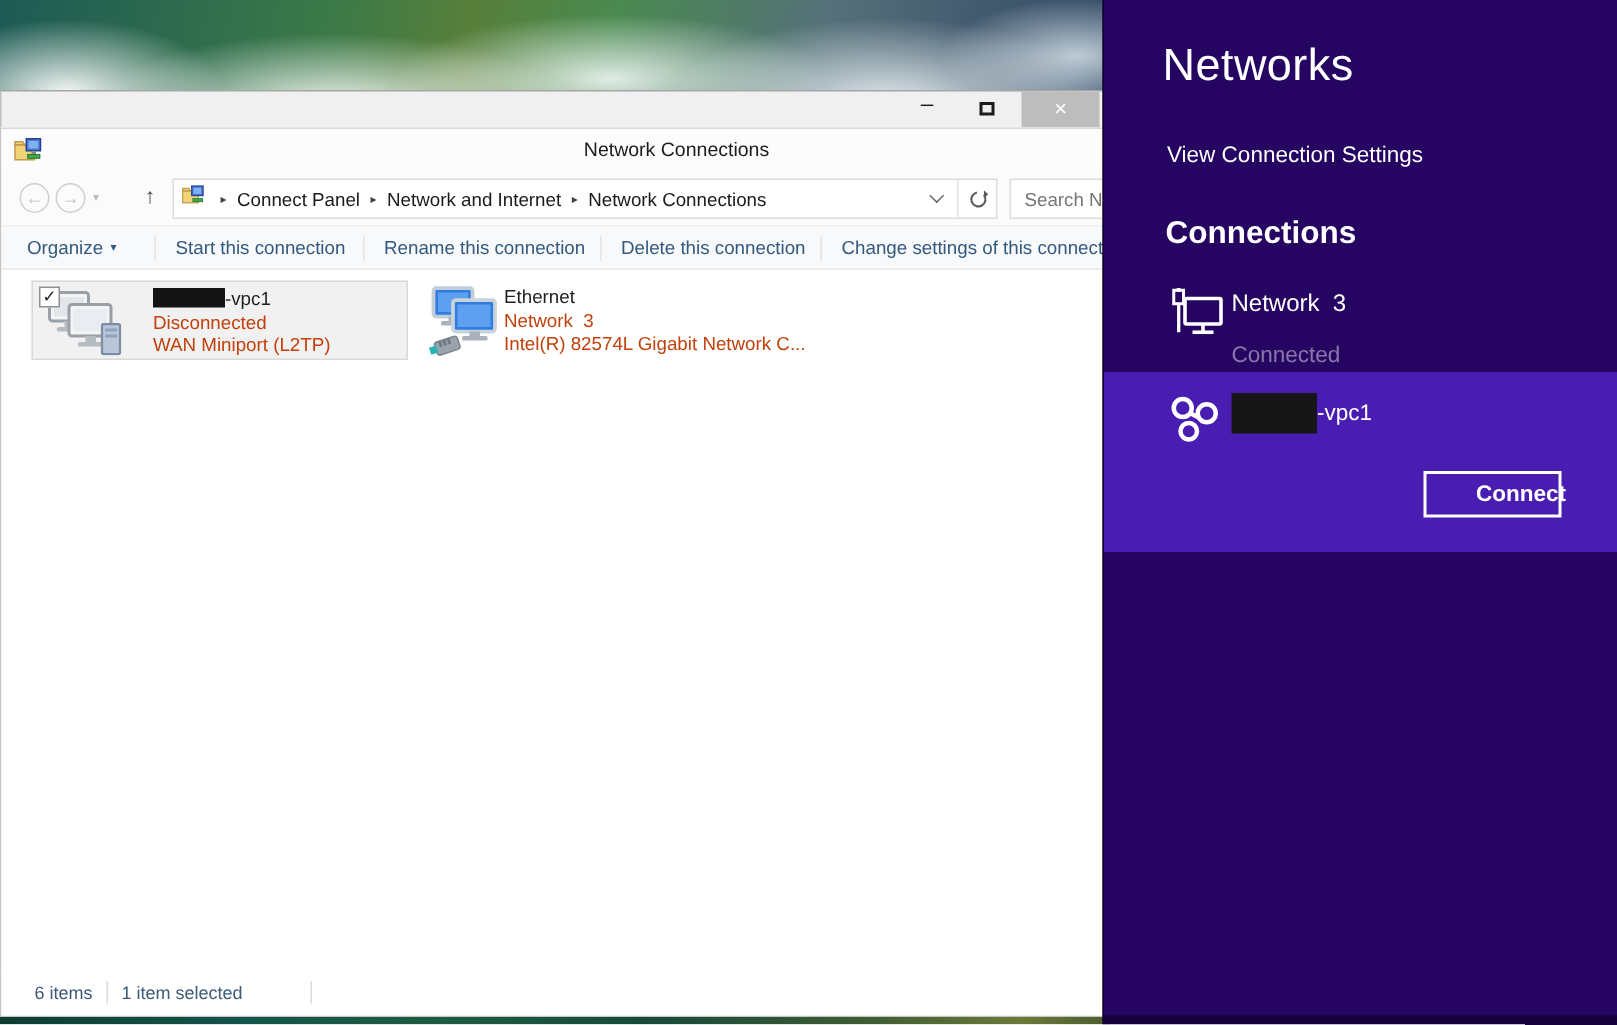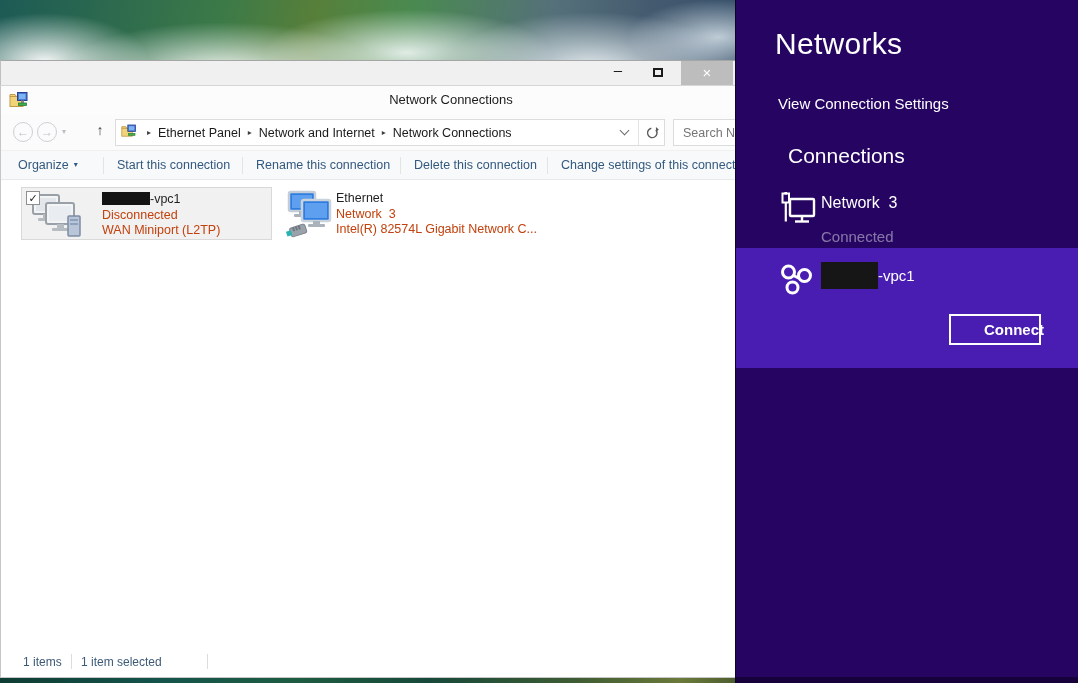--- a/index.html
+++ b/index.html
@@ -107,21 +107,21 @@
   .status-item { position:absolute; top:8px; white-space:nowrap; }
   .st-sep { position:absolute; top:7px; width:1px; height:15px; background:#dcdcdc; }
 
   
   .charm {
     position:absolute; left:735px; top:0; width:343px; height:683px;
     background:#250561; color:#fff; border-left:1px solid #10012c; z-index:10;
   }
   .charm-title { position:absolute; left:39px; top:27px; font-size:30px; font-weight:300; letter-spacing:.3px; }
   .charm-link { position:absolute; left:42px; top:95px; font-size:15px; cursor:default; }
-  .charm-section { position:absolute; left:52px; top:144px; font-size:21px; font-weight:400; }
+  .charm-section { position:absolute; left:41px; top:144px; font-size:21px; font-weight:700; }
   .net-row { position:absolute; left:0; top:186px; width:343px; height:56px; }
   .net-row .row-icon { position:absolute; left:44px; top:6px; }
   .row-name { position:absolute; left:85px; top:8px; font-size:16px; }
   .row-status { position:absolute; left:85px; top:42px; font-size:15px; color:rgba(255,255,255,.45); }
   .vpn-row { position:absolute; left:0; top:248px; width:343px; height:120px; background:#4a1db2; }
   .vpn-row .row-icon { position:absolute; left:42px; top:13px; }
   .redact-charm { position:absolute; left:85px; top:14px; width:57px; height:27px; background:#161616; }
   .vpn-name { position:absolute; left:142px; top:14px; height:27px; line-height:27px; font-size:15px; }
   .connect-btn {
     position:absolute; left:213px; top:66px; width:92px; height:31px;
@@ -174,21 +174,21 @@
         <span class="addr-icon">
           <svg width="16" height="16" viewBox="0 0 20 20">
             <rect x="1" y="6.5" width="13" height="10" fill="#f2d478" stroke="#c1994a" stroke-width="1"></rect>
             <path d="M1 6.5 L1 4.5 L6 4.5 L7.5 6.5 Z" fill="#f2d478" stroke="#c1994a" stroke-width="1"></path>
             <rect x="8.5" y="2.5" width="9.5" height="8" fill="#4a78d8" stroke="#27408f" stroke-width="1"></rect>
             <rect x="10" y="4" width="6.5" height="5" fill="#7fb2f0"></rect>
             <rect x="9.5" y="13" width="8" height="2.5" fill="#3fae49" stroke="#2c7d34" stroke-width="0.8"></rect>
           </svg>
         </span>
         <span class="crumb-sep">▸</span>
-        <span class="crumb">Ethernet Panel</span>
+        <span class="crumb">Connect Panel</span>
         <span class="crumb-sep">▸</span>
         <span class="crumb">Network and Internet</span>
         <span class="crumb-sep">▸</span>
         <span class="crumb">Network Connections</span>
         <span class="addr-spacer"></span>
         <span class="addr-caret"></span>
         <span class="refresh-cell">
           <svg width="14" height="14" viewBox="0 0 16 16">
             <path d="M12.5 4.5 A5.4 5.4 0 1 1 7.2 2.6" fill="none" stroke="#5a5a5a" stroke-width="1.6"></path>
             <polygon points="12.5,1 12.5,7 15.8,4" fill="#5a5a5a"></polygon>
@@ -261,21 +261,21 @@
         </span>
         <div class="conn-text">
           <div class="conn-name">Ethernet</div>
           <div class="conn-sub pre">Network  3</div>
           <div class="conn-sub">Intel(R) 82574L Gigabit Network C...</div>
         </div>
       </div>
     </div>
 
     <div class="status-bar">
-      <span class="status-item" style="left:22px">1 items</span>
+      <span class="status-item" style="left:22px">6 items</span>
       <span class="st-sep" style="left:70px"></span>
       <span class="status-item" style="left:80px">1 item selected</span>
       <span class="st-sep" style="left:206px"></span>
     </div>
   </div>
 
   <div class="charm">
     <div class="charm-title">Networks</div>
     <div class="charm-link">View Connection Settings</div>
     <div class="charm-section">Connections</div>

